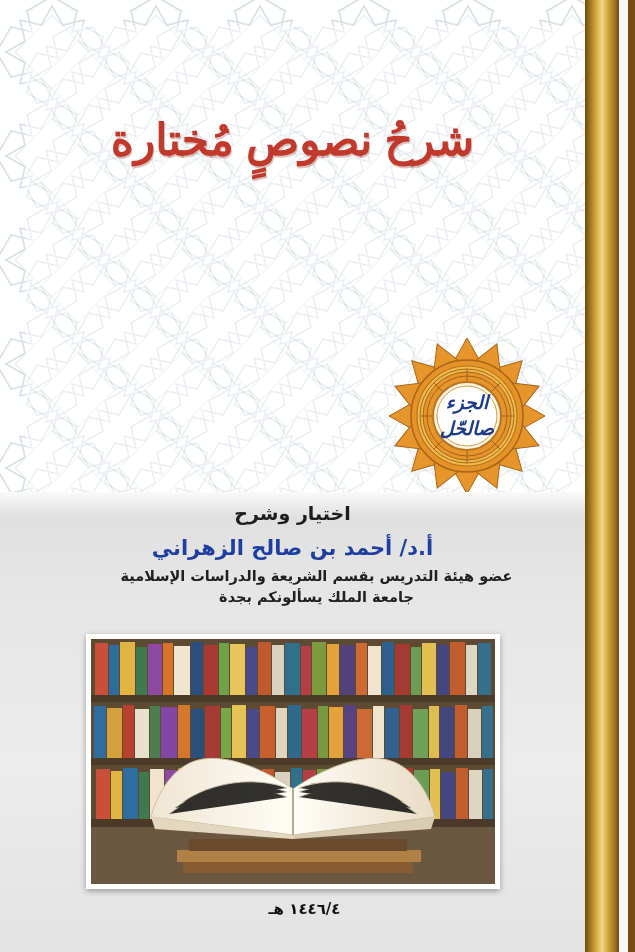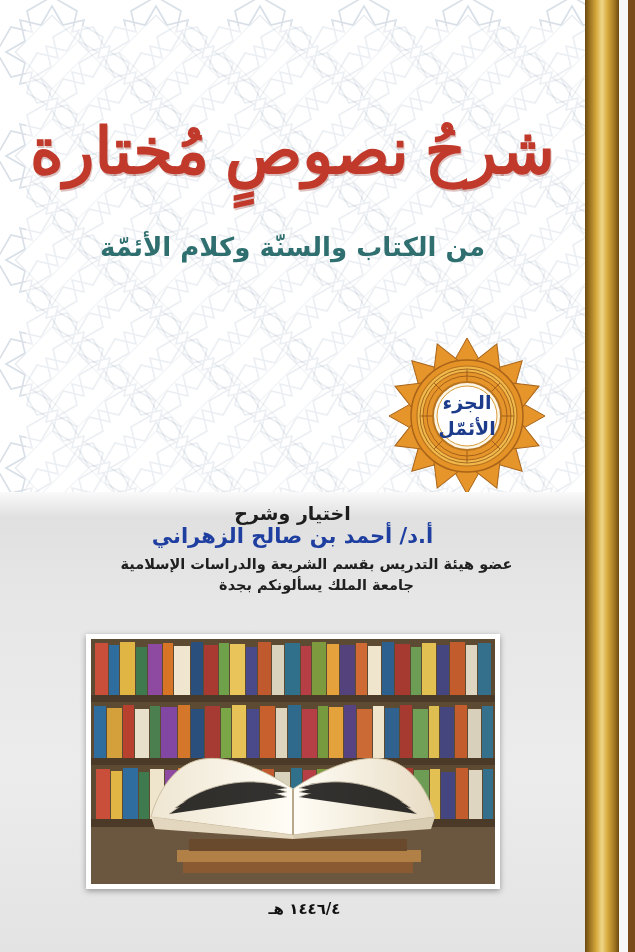--- a/index.html
+++ b/index.html
@@ -24,42 +24,42 @@
   .top-panel{
     position:absolute;top:0;right:50px;left:0;height:492px;
     background:#ffffff;
     overflow:hidden;
   }
   .pattern{position:absolute;inset:0;opacity:.55;}
 
   
   .title-main{
     position:absolute;top:112px;right:0;left:0;text-align:center;
-    font-family:Liberation Serif, serif;
-    font-size:64px;font-weight:bold;color:#c0392b;
+    font-family:Liberation Sans, sans-serif;
+    font-size:44px;font-weight:bold;color:#c0392b;
     letter-spacing:0px;line-height:1.25;
     text-shadow:1px 2px 0 rgba(120,20,10,.25);
     direction:rtl;
   }
   .subtitle{
     position:absolute;top:232px;right:0;left:0;text-align:center;
     font-size:26px;font-weight:bold;color:#2f6f6f;direction:rtl;
   }
 
   
   .medallion{
     position:absolute;top:336px;right:38px;width:160px;height:160px;
   }
   .medallion .star{
     position:absolute;inset:0;
   }
   .medallion .label{
     position:absolute;top:0;left:0;right:0;bottom:0;
     display:flex;flex-direction:column;align-items:center;justify-content:center;
-    color:#1d3b8b;font-weight:bold;font-size:19px;line-height:1.35;direction:rtl;
+    color:#1d3b8b;font-weight:bold;font-size:19px;line-height:1.35;direction:rtl;font-style:italic;
   }
 
   
   .hadith{
     position:absolute;top:356px;right:215px;left:60px;
     text-align:right;direction:rtl;
     font-family:"DejaVu Serif","Liberation Serif",serif;
     color:#1b1b1b;font-size:16.5px;line-height:2.05;font-weight:bold;
   }
 
@@ -67,21 +67,21 @@
   .lower{
     position:absolute;top:492px;right:50px;left:0;bottom:0;
     background:linear-gradient(to bottom,#dedede 0%,#e6e6e6 22%,#ececec 60%,#e3e3e3 100%);
   }
   .blur-band{
     position:absolute;top:0;left:0;right:0;height:26px;
     background:linear-gradient(to bottom,rgba(255,255,255,.85),rgba(222,222,222,0));
   }
 
   .credits{position:absolute;top:10px;right:0;left:0;text-align:center;direction:rtl;}
-  .credit-role{font-size:19px;font-weight:bold;color:#1d1d1d;text-align:center;}
+  .credit-role{font-size:19px;font-weight:bold;color:#1d1d1d;margin-bottom:12px;text-align:center;}
   .credit-author{font-size:21px;font-weight:bold;color:#1f3fa0;margin-bottom:8px;}
   .credit-line{font-size:14.5px;font-weight:bold;color:#202020;margin-bottom:5px;padding-left:48px;}
 
   
   .photo{
     position:absolute;top:142px;left:50%;transform:translateX(-50%);
     width:404px;height:245px;
     border:5px solid #ffffff;
     box-shadow:0 2px 6px rgba(0,0,0,.35);
     background:#6b5640;overflow:hidden;
@@ -113,21 +113,20 @@
           <use href="#star8" x="104" y="104"></use>
           <use href="#star8" x="52" y="52"></use>
           <rect x="26" y="26" width="52" height="52" fill="none" stroke="#cfd9e2" stroke-width="1.2" transform="rotate(45 52 52)"></rect>
         </pattern>
       </defs>
       <rect width="585" height="492" fill="url(#tile)"></rect>
       <rect width="585" height="492" fill="url(#tile)" opacity="0.5" transform="translate(26,26)"></rect>
     </svg>
 
     <div class="title-main">شرحُ نصوصٍ مُختارة</div>
-    <div class="subtitle">من الكتاب والسنّة وكلام الأئمّة</div>
 
 
     <div class="medallion">
       <svg class="star" viewBox="0 0 160 160" aria-hidden="true">
         <g transform="translate(80,80)">
           <g id="petals">
             <path d="M0,-78 L16,-44 L-16,-44 Z" fill="#e08a1e"></path>
           </g>
           <g fill="#e6952a" stroke="#a9641a" stroke-width="1">
             <path d="M0,-78 L18,-46 L-18,-46 Z"></path>
@@ -154,21 +153,21 @@
             <circle r="47"></circle>
               <circle r="40"></circle>
             <path d="M-47,0 L47,0 M0,-47 L0,47 M-33,-33 L33,33 M-33,33 L33,-33"></path>
           </g>
           <circle r="34" fill="#fdf6e6" stroke="#b9741f" stroke-width="2"></circle>
           <circle r="30" fill="#ffffff" stroke="#d89c3a" stroke-width="1"></circle>
         </g>
       </svg>
       <div class="label">
         <span>الجزء</span>
-        <span>الأئمّل</span>
+        <span>صالحّل</span>
       </div>
     </div>
   </div>
 
   <div class="lower">
     <div class="blur-band"></div>
 
     <div class="credits">
       <div class="credit-role">اختيار وشرح</div>
       <div class="credit-author">أ.د/ أحمد بن صالح الزهراني</div>

